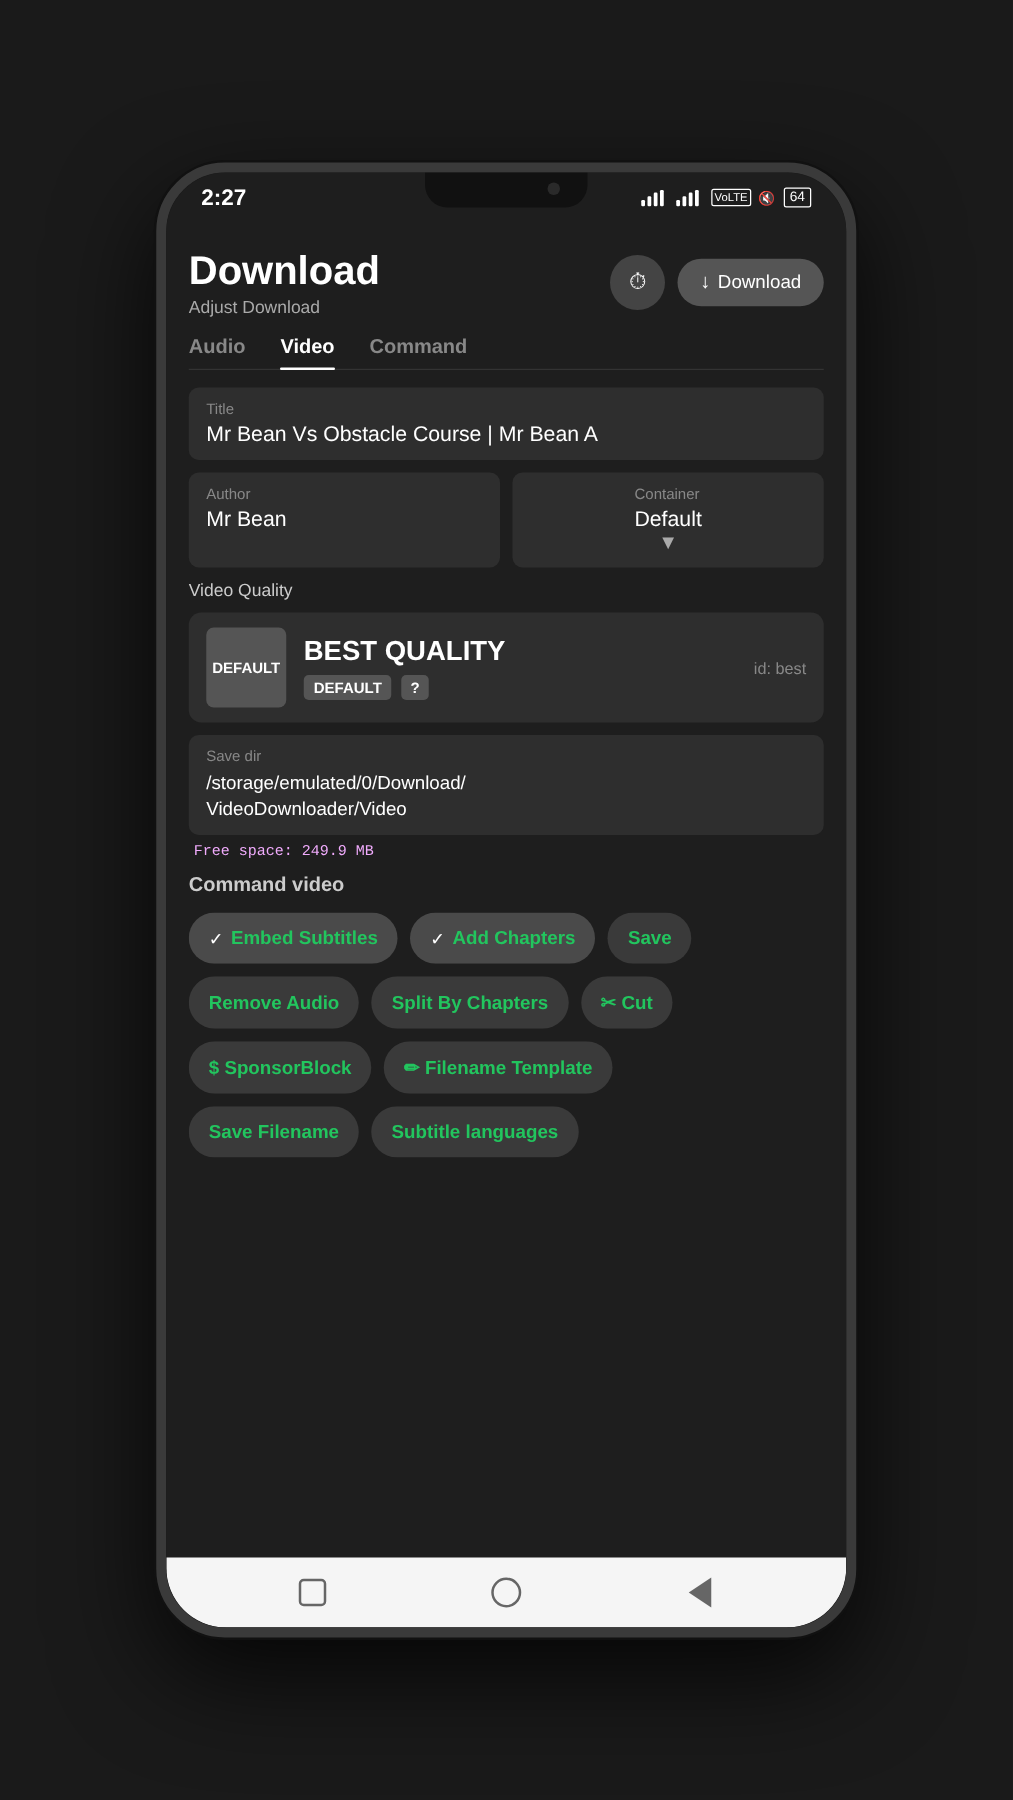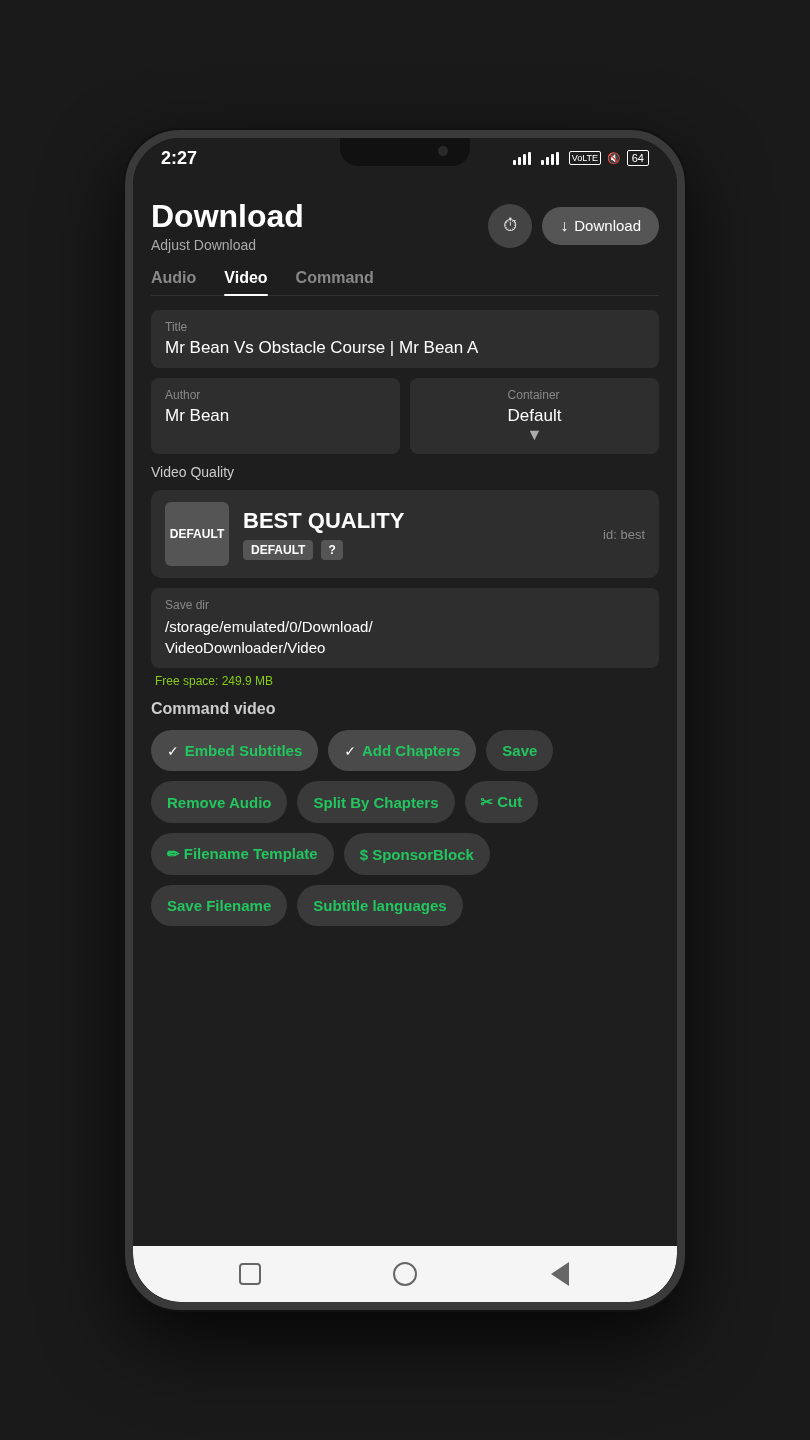--- a/index.html
+++ b/index.html
@@ -359,23 +359,24 @@
     
     .savedir-field {
       background: #2e2e2e;
       border-radius: 8px;
       padding: 10px 14px;
       margin-bottom: 6px;
     }
 
     .freespace {
       font-size: 12px;
-      color: #84cc16;
+      color: #f0abfc;
       margin-bottom: 12px;
       padding-left: 4px;
+      font-family: Liberation Mono, monospace;
     }
 
     
     .adjust-label {
       font-size: 16px;
       color: #ccc;
       font-weight: 600;
       margin: 10px 0 12px;
     }
 
@@ -583,24 +584,24 @@
           <div class="action-btn">
             <span class="action-btn-text">Split By Chapters</span>
           </div>
           <div class="action-btn">
             <span class="action-btn-text">✂ Cut</span>
           </div>
         </div>
 
         <div class="buttons-row">
           <div class="action-btn">
+            <span class="action-btn-text">$ SponsorBlock</span>
+          </div>
+          <div class="action-btn">
             <span class="action-btn-text">✏ Filename Template</span>
-          </div>
-          <div class="action-btn">
-            <span class="action-btn-text">$ SponsorBlock</span>
           </div>
         </div>
 
         <div class="buttons-row">
           <div class="action-btn">
             <span class="action-btn-text">Save Filename</span>
           </div>
           <div class="action-btn">
             <span class="action-btn-text">Subtitle languages</span>
           </div>

